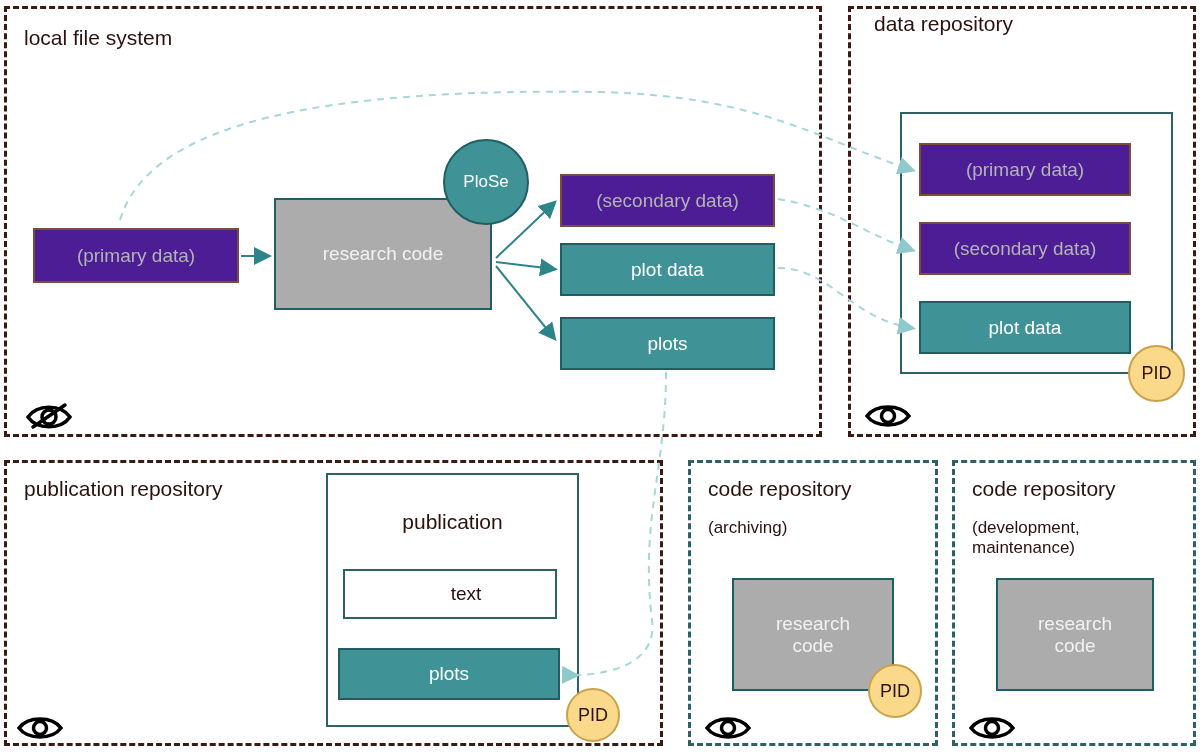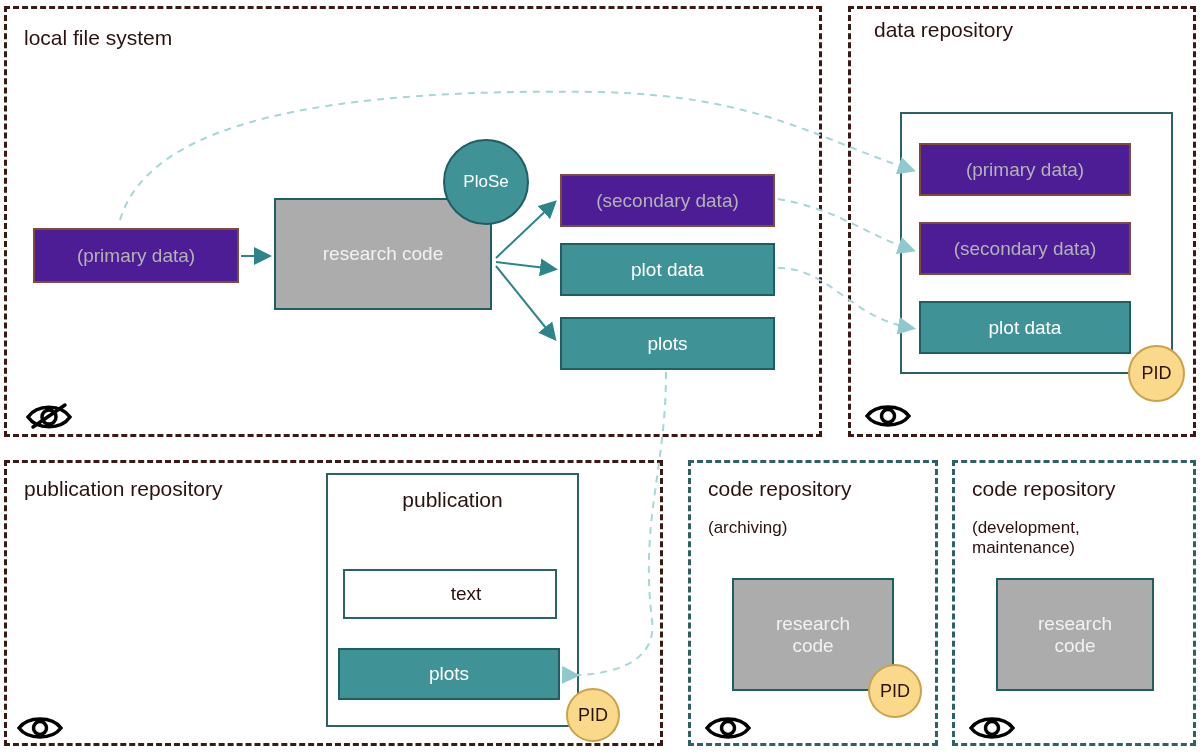--- a/index.html
+++ b/index.html
@@ -17,21 +17,21 @@
   .panel-sub{position:absolute;font-size:17px;color:#2B120F;white-space:pre-line;line-height:1.2;}
 
   
   .node{position:absolute;box-sizing:border-box;display:flex;align-items:center;
         justify-content:center;text-align:center;line-height:1.15;}
   .node.data{background:#4c1d95;border:2px solid #7E4B37;color:#B3B3B3;}
   .node.teal{background:#3F9397;border:2px solid #1F5F62;color:#FFFFFF;}
   .node.gray{background:#ACACAC;border:2px solid #1F5F62;color:#F2F2F2;}
   .node.plain{background:#FFFFFF;border:2px solid #2D6163;color:#2B120F;}
   .frame{position:absolute;box-sizing:border-box;background:#FFFFFF;border:2px solid #2D6163;}
-  .frame-title{position:absolute;font-size:21px;color:#2B120F;text-align:center;width:100%;}
+  .frame-title{position:absolute;font-size:21px;color:#2B120F;text-align:center;width:100%;margin-top:22px;}
 
   
   .pid{position:absolute;box-sizing:border-box;border-radius:50%;
        background:#FBD98B;border:2px solid #C9A24A;color:#2B120F;
        display:flex;align-items:center;justify-content:center;font-size:18px;}
   .plose{position:absolute;box-sizing:border-box;border-radius:50%;
          background:#3F9397;border:2px solid #1F5F62;color:#FFFFFF;
          display:flex;align-items:center;justify-content:center;font-size:17px;}
 
   .eye{position:absolute;}
@@ -59,21 +59,21 @@
 
   <div class="eye" style="left:24px;top:398px;">
     <svg width="52" height="36" viewBox="0 0 52 36">
       <path d="M4 19 C13 6, 37 6, 46 19 C37 32, 13 32, 4 19 Z" fill="none" stroke="#000" stroke-width="3.5"></path>
       <circle cx="25" cy="19" r="7" fill="none" stroke="#000" stroke-width="3.5"></circle>
       <line x1="9" y1="29" x2="41" y2="7" stroke="#000" stroke-width="3.5" stroke-linecap="round"></line>
     </svg>
   </div>
 
   <div class="panel dark" style="left:848px;top:6px;width:348px;height:431px;"></div>
-  <div class="panel-title" style="left:874px;top:18px;">data repository</div>
+  <div class="panel-title" style="left:874px;top:12px;">data repository</div>
 
   <div class="frame" style="left:900px;top:112px;width:273px;height:262px;"></div>
 
   <div class="node data" style="left:919px;top:143px;width:212px;height:53px;font-size:19px;">(primary data)</div>
 
   <div class="node data" style="left:919px;top:222px;width:212px;height:53px;font-size:19px;">(secondary data)</div>
 
   <div class="node teal" style="left:919px;top:301px;width:212px;height:53px;font-size:19px;">plot data</div>
 
   <div class="pid" style="left:1128px;top:345px;width:57px;height:57px;">PID</div>

